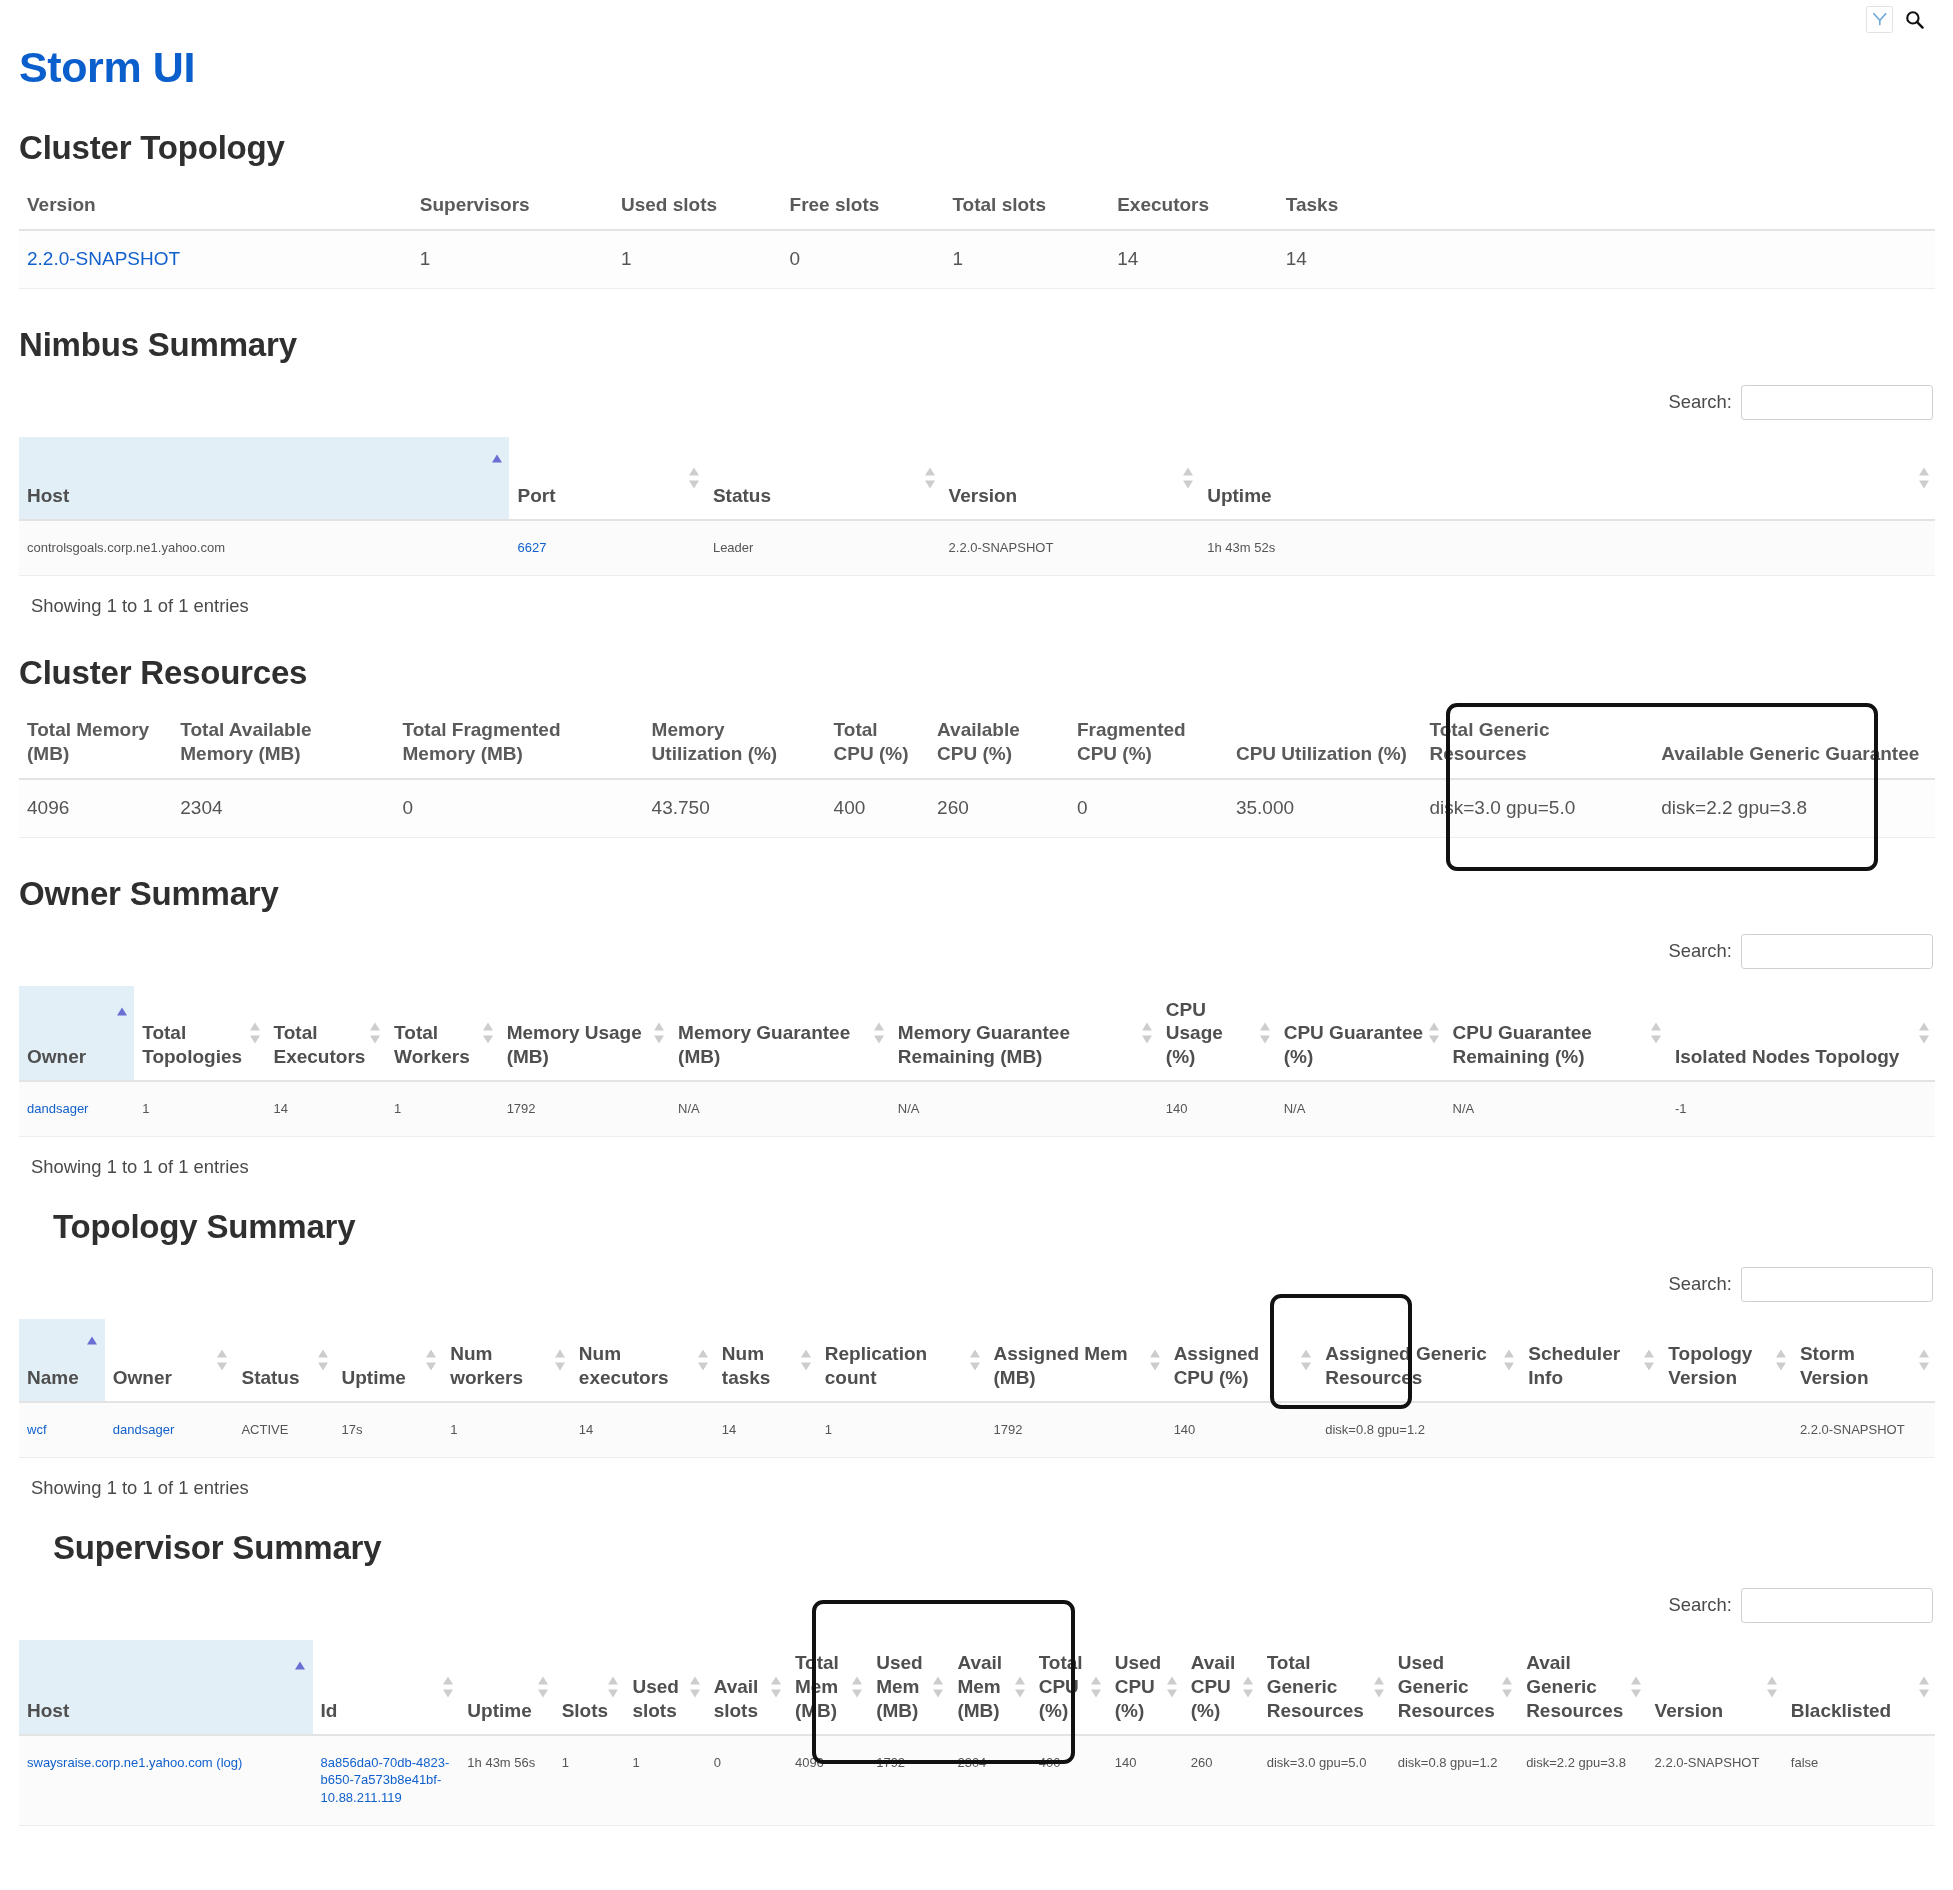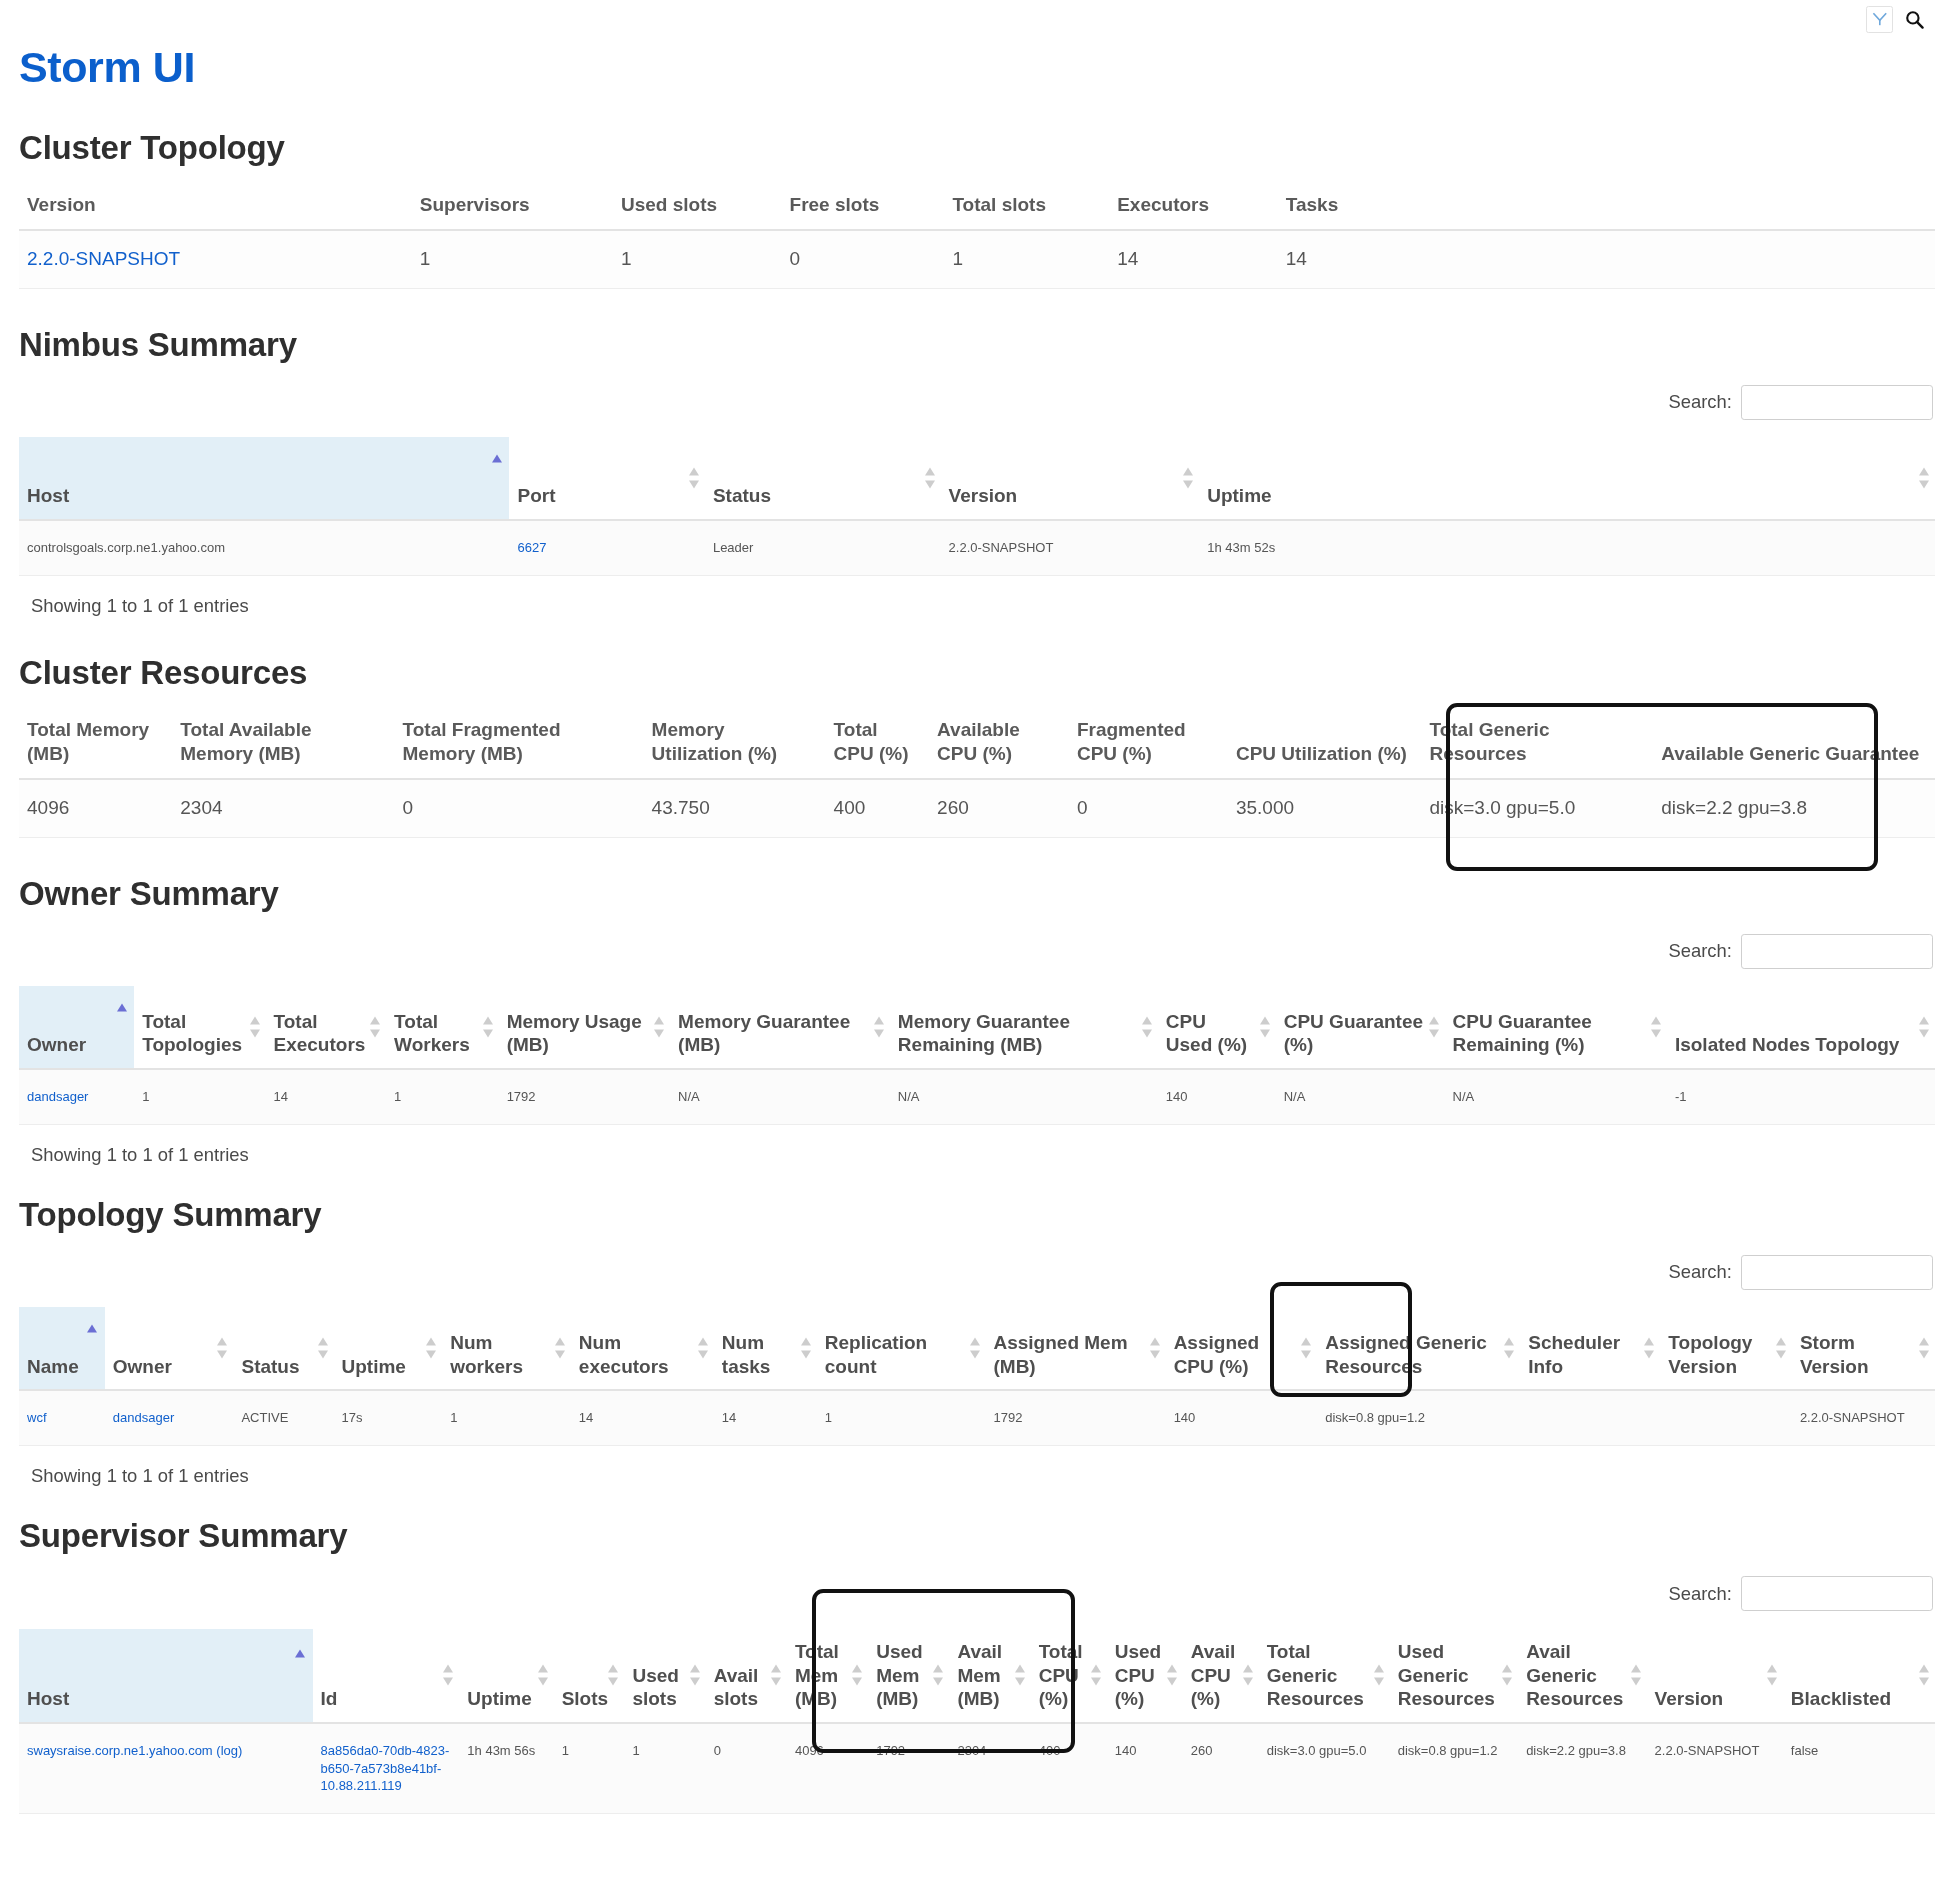--- a/index.html
+++ b/index.html
@@ -36,21 +36,21 @@
     font-weight: bold;
     letter-spacing: -0.4px;
   }
   h2.section {
     font-size: 33px;
     font-weight: bold;
     color: #2f2f2f;
     margin: 37px 0 21px 0;
     letter-spacing: -0.2px;
   }
-  h2.section.tight { margin-top: 30px; }
+  h2.section.tight { margin-top: 30px; margin-left: 34px; }
 
   
   table.storm {
     width: 100%;
     border-collapse: collapse;
     table-layout: fixed;
   }
   table.storm th {
     text-align: left;
     font-size: 19px;
@@ -353,21 +353,21 @@
                 <span class="down"></span>
               </span></th>
             <th><span>Memory Guarantee (MB)</span><span class="sort-ind">
                 <span class="up"></span>
                 <span class="down"></span>
               </span></th>
             <th><span>Memory Guarantee Remaining (MB)</span><span class="sort-ind">
                 <span class="up"></span>
                 <span class="down"></span>
               </span></th>
-            <th><span>CPU Used (%)</span><span class="sort-ind">
+            <th><span>CPU Usage (%)</span><span class="sort-ind">
                 <span class="up"></span>
                 <span class="down"></span>
               </span></th>
             <th><span>CPU Guarantee (%)</span><span class="sort-ind">
                 <span class="up"></span>
                 <span class="down"></span>
               </span></th>
             <th><span>CPU Guarantee Remaining (%)</span><span class="sort-ind">
                 <span class="up"></span>
                 <span class="down"></span>

